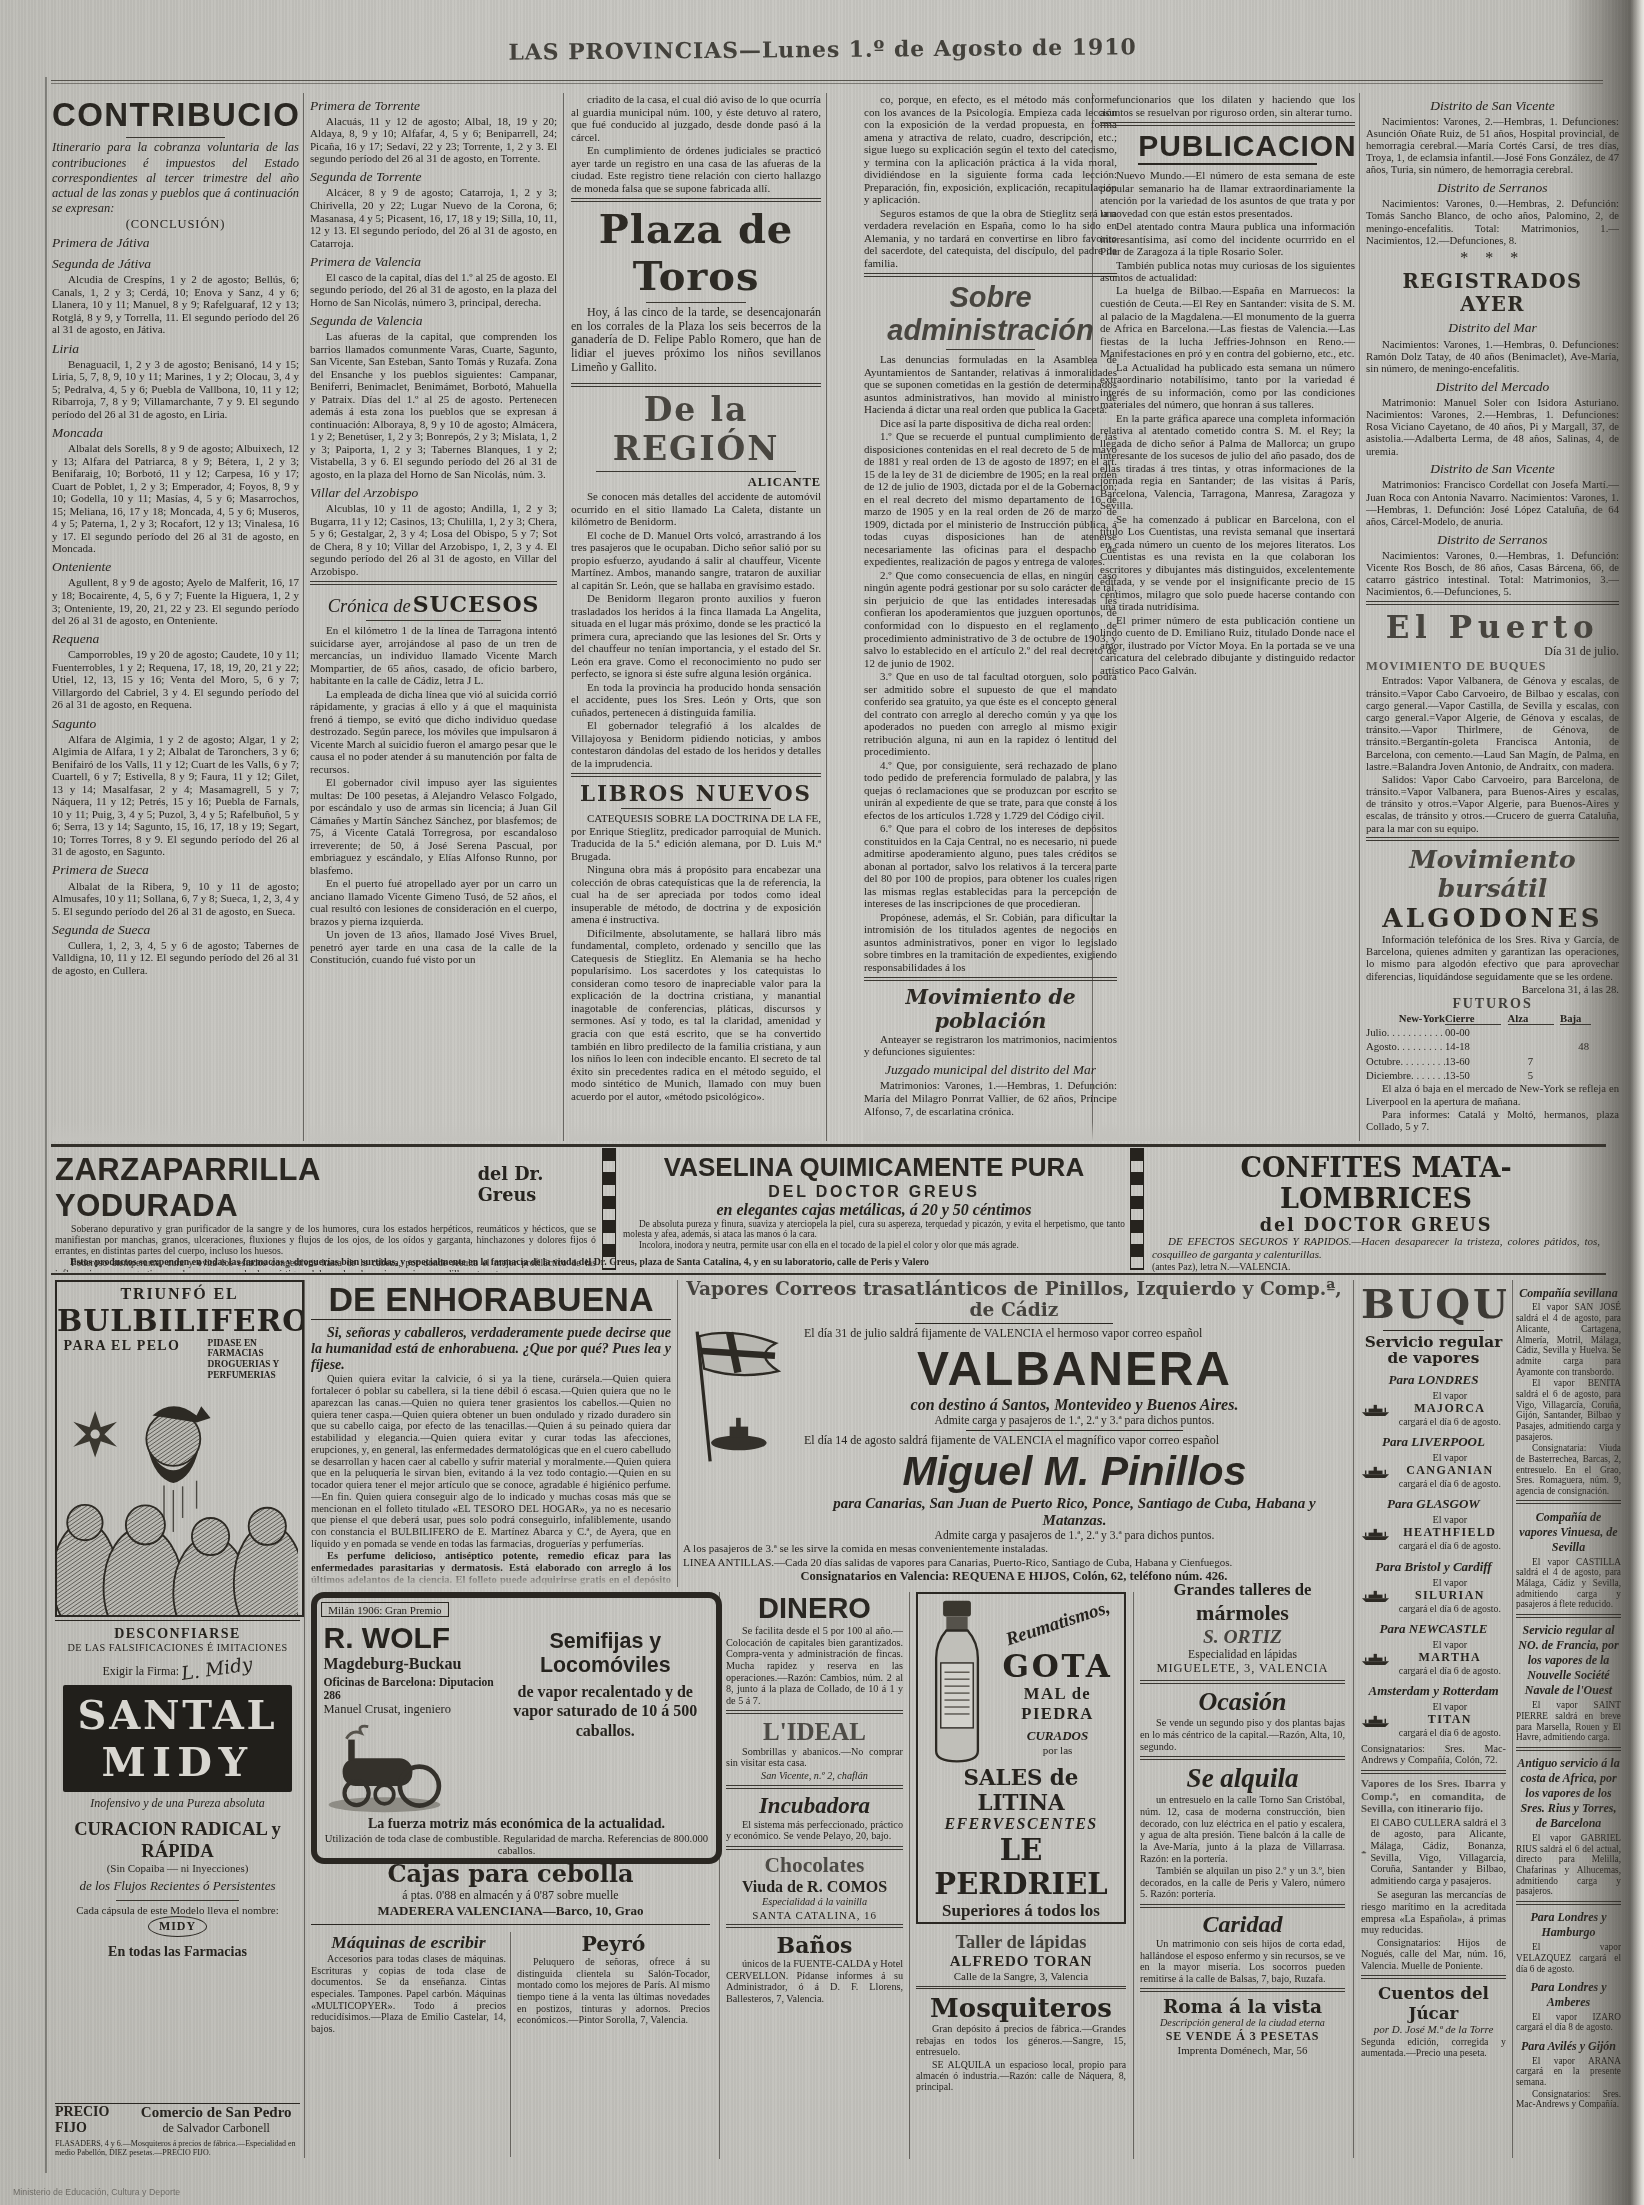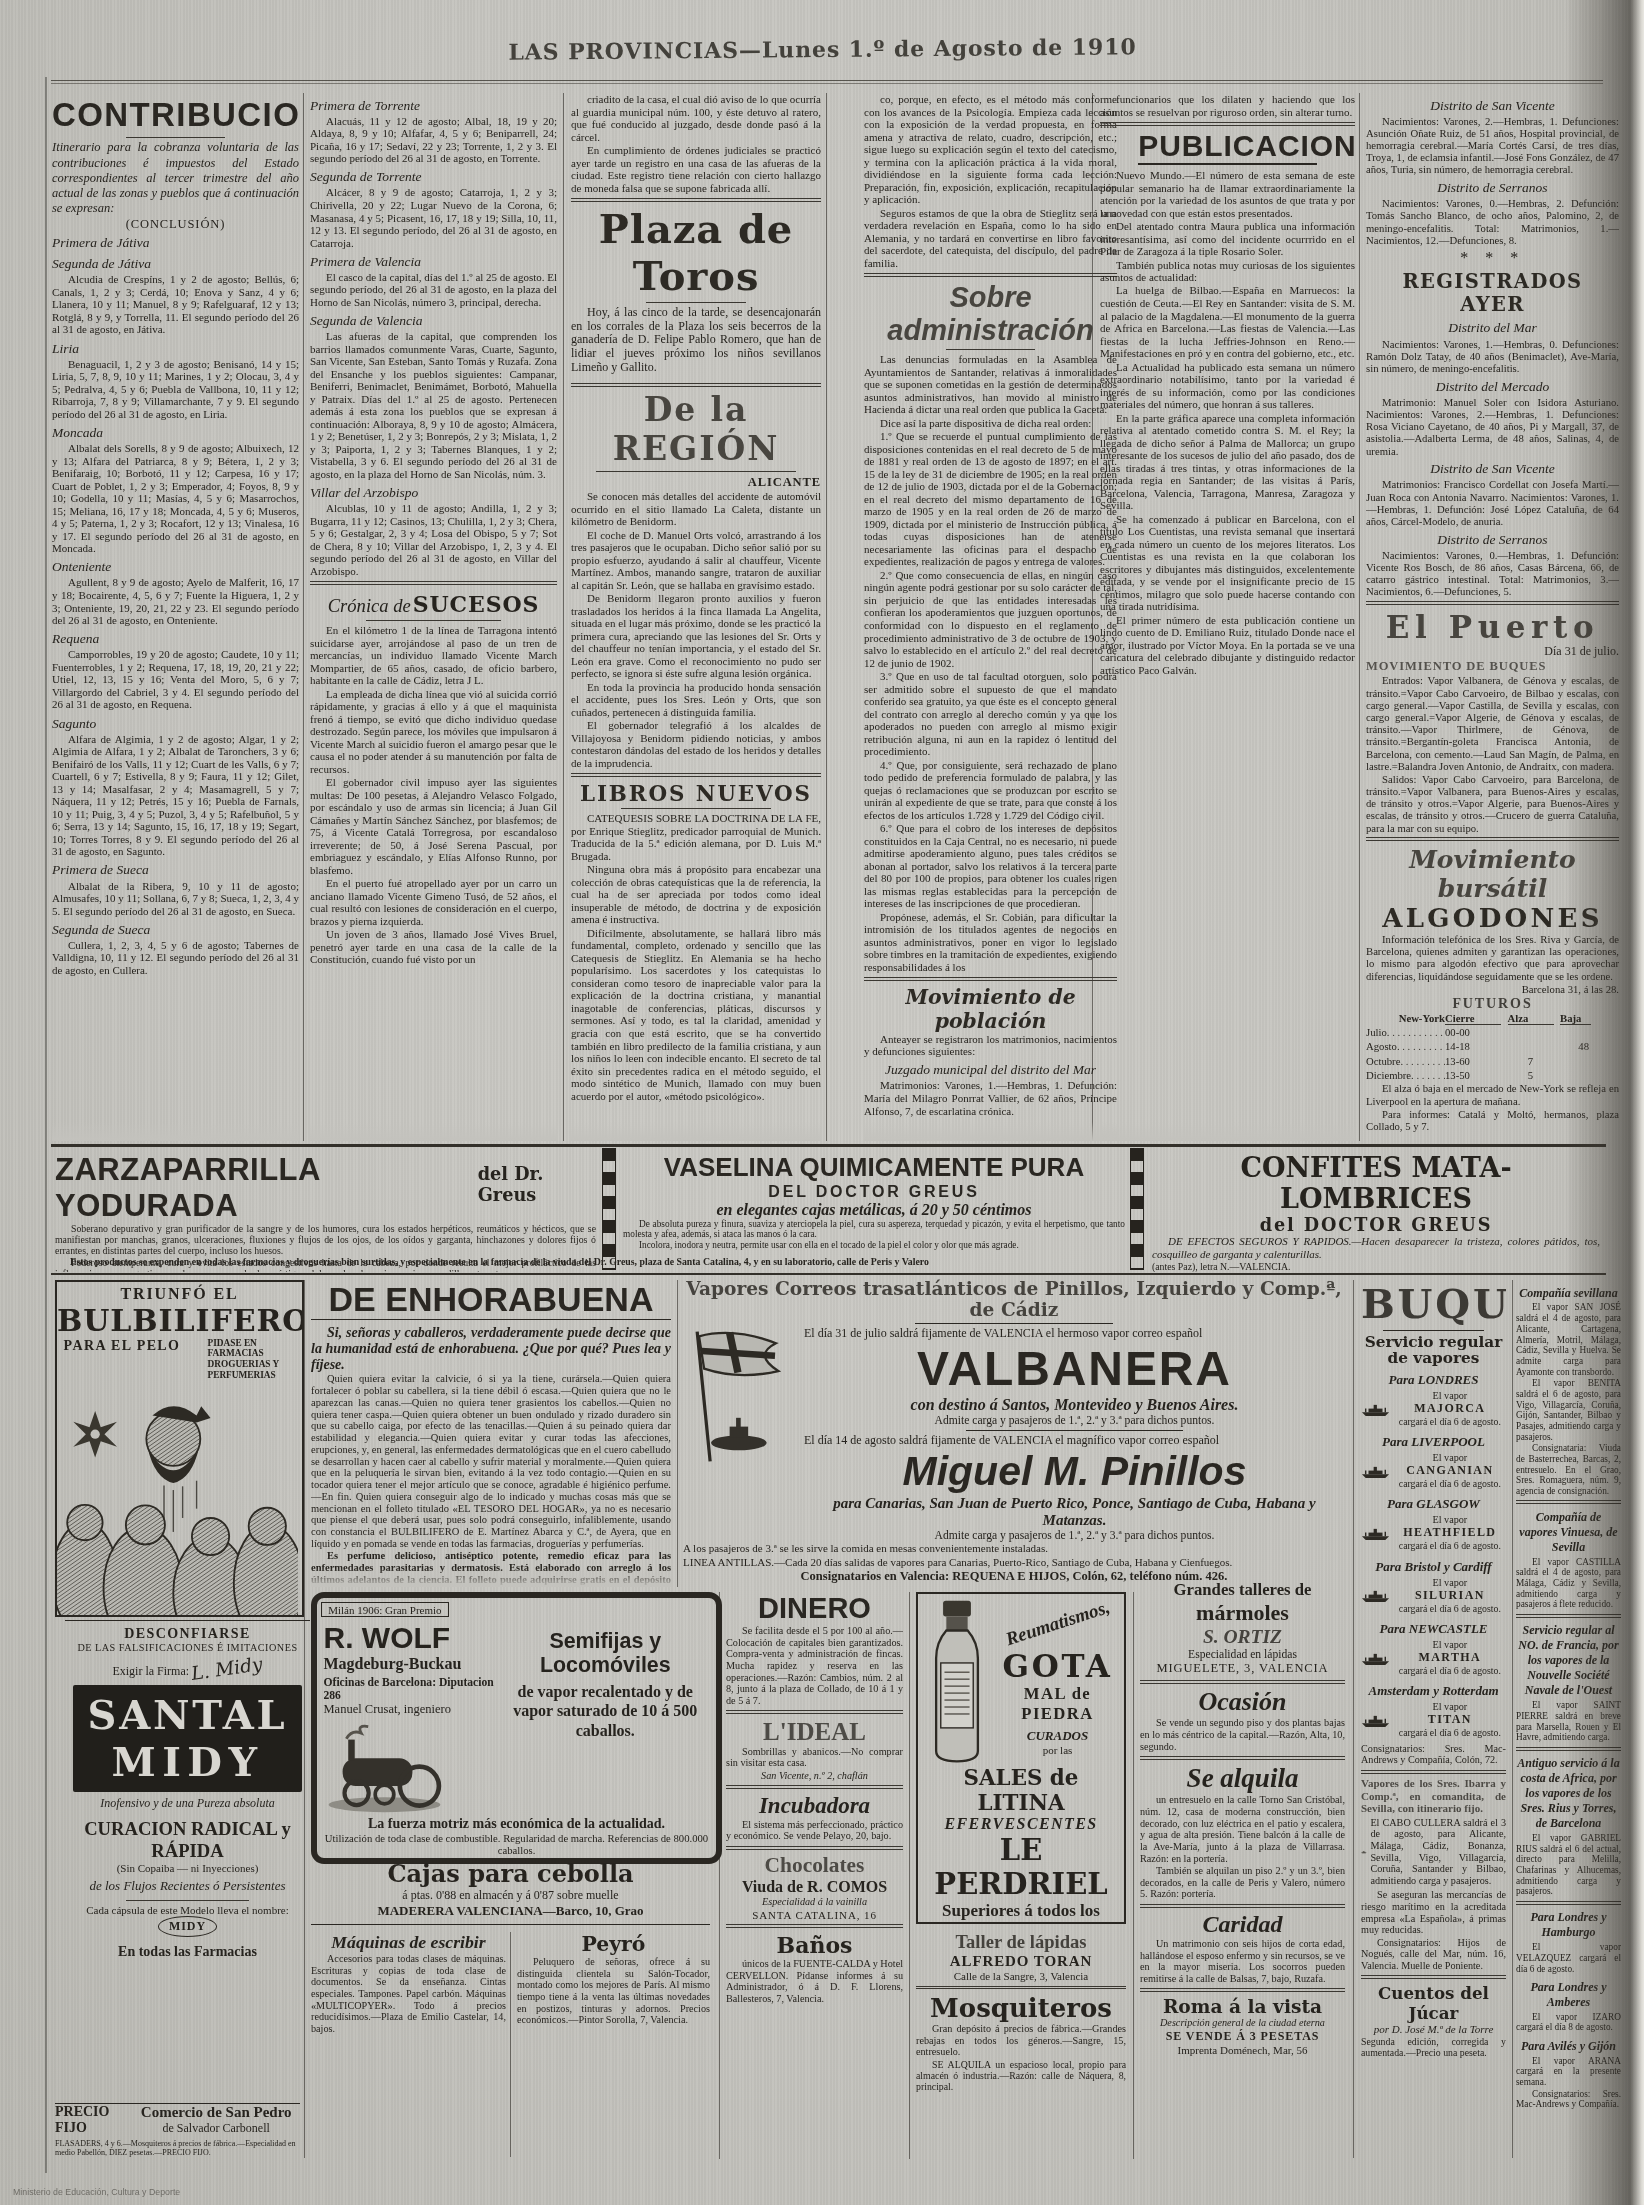--- a/index.html
+++ b/index.html
@@ -147,21 +147,21 @@
     <div class="cr-head">
       <span class="cr-it">Crónica de</span>
       <span class="cr-big">SUCESOS</span>
     </div>
     <hr class="rule" style="width:55%;">
     <div>
         <p>En el kilómetro 1 de la línea de Tarragona intentó suicidarse ayer, arrojándose al paso de un tren de mercancías, un individuo llamado Vicente March Mompartier, de 65 años, casado, de oficio barbero, habitante en la calle de Cádiz, letra J L.</p>
         <p>La empleada de dicha línea que vió al suicida corrió rápidamente, y gracias á ello y á que el maquinista frenó á tiempo, se evitó que dicho individuo quedase destrozado. Según parece, los móviles que impulsaron á Vicente March al suicidio fueron el amargo pesar que le causa el no poder atender á su manutención por falta de recursos.</p>
         <p>El gobernador civil impuso ayer las siguientes multas: De 100 pesetas, á Alejandro Velasco Folgado, por escándalo y uso de armas sin licencia; á Juan Gil Cámañes y Martín Sánchez Sánchez, por blasfemos; de 75, á Vicente Catalá Torregrosa, por escandaloso irreverente; de 50, á José Serena Pascual, por embriaguez y escándalo, y Elías Alfonso Runno, por blasfemo.</p>
         <p>En el puerto fué atropellado ayer por un carro un anciano llamado Vicente Gimeno Tusó, de 52 años, el cual resultó con lesiones de consideración en el cuerpo, brazos y pierna izquierda.</p>
-        <p>Un joven de 3 años, llamado José Vives Bruel, penetró ayer tarde en una casa de la calle de la Constitución, cuando fué visto por un</p>
+        <p>Un joven de 13 años, llamado José Vives Bruel, penetró ayer tarde en una casa de la calle de la Constitución, cuando fué visto por un</p>
       </div>
     <div class="clipfade"></div>
   </div>
 
   <div class="col" style="left:571px;top:93px;width:250px;height:1048px;">
     <div>
         <p>criadito de la casa, el cual dió aviso de lo que ocurría al guardia municipal núm. 100, y éste detuvo al ratero, que fué conducido al juzgado, desde donde pasó á la cárcel.</p>
         <p>En cumplimiento de órdenes judiciales se practicó ayer tarde un registro en una casa de las afueras de la ciudad. Este registro tiene relación con cierto hallazgo de moneda falsa que se supone fabricada allí.</p>
       </div>
     <div class="rule2"></div>
@@ -389,21 +389,21 @@
         <ellipse cx="185" cy="440" rx="85" ry="130" fill="url(#hb)" stroke="#2d2a24" stroke-width="4"></ellipse>
         <circle cx="190" cy="305" r="42" fill="url(#hb)" stroke="#2d2a24" stroke-width="4"></circle>
         <ellipse cx="330" cy="450" rx="80" ry="120" fill="url(#hb)" stroke="#2d2a24" stroke-width="4"></ellipse>
         <circle cx="330" cy="330" r="40" fill="url(#hb)" stroke="#2d2a24" stroke-width="4"></circle>
         <ellipse cx="455" cy="430" rx="75" ry="125" fill="url(#hb)" stroke="#2d2a24" stroke-width="4"></ellipse>
         <circle cx="452" cy="308" r="40" fill="url(#hb)" stroke="#2d2a24" stroke-width="4"></circle>
       </g>
     </svg>
   </div>
 
-  <div class="advbox ctr" style="left:65px;top:1620px;width:245px;height:477px;border-top:1.4px solid #2a2722;text-align:center;">
+  <div class="advbox ctr" style="left:55px;top:1620px;width:245px;height:477px;border-top:1.4px solid #2a2722;text-align:center;">
     <div style="font-weight:bold;font-size:14px;letter-spacing:1.4px;margin-top:4.6px;">DESCONFIARSE</div>
     <div style="font-size:10.2px;letter-spacing:0.5px;">DE LAS FALSIFICACIONES É IMITACIONES</div>
     <div style="margin:5.6px 0;">
       <span style="font-size:12px;">Exigir la Firma:</span>
       <span class="sig">L. Midy</span>
     </div>
     <div class="santalbox">
       <div style="font-family:'DejaVu Serif',serif;font-weight:bold;font-size:40px;letter-spacing:2.8px;">SANTAL</div>
       <div style="font-family:'DejaVu Serif',serif;font-weight:bold;font-size:40px;letter-spacing:6.5px;">MIDY</div>
     </div>

